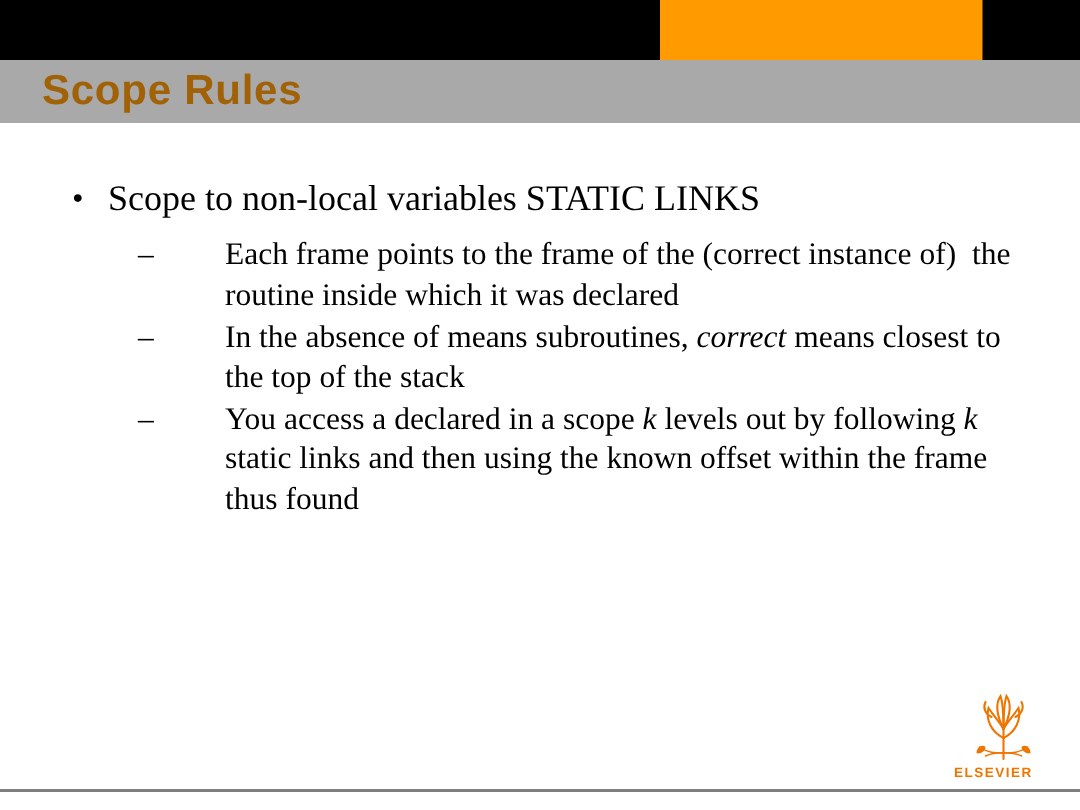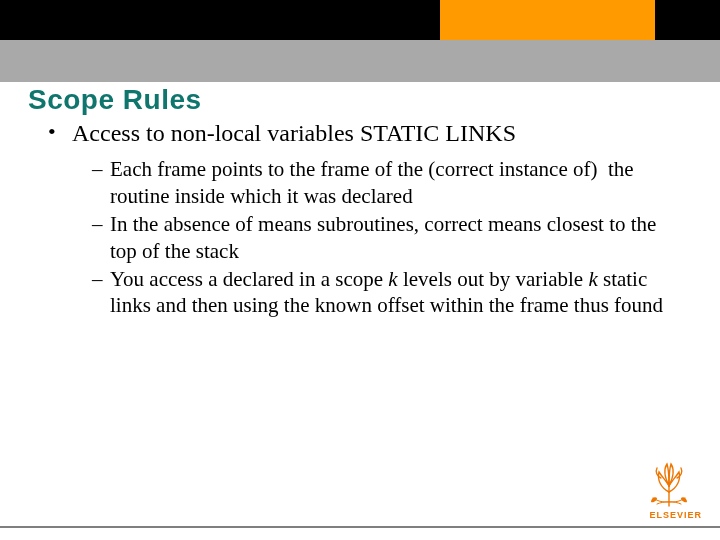--- a/index.html
+++ b/index.html
@@ -38,23 +38,22 @@
     background: #a9a9a9;
   }
   .title-text {
     position: absolute;
     top: 44px;
     left: 28px;
     font-family: Arial, "Helvetica Neue", Helvetica, sans-serif;
     font-weight: 900;
     font-size: 28px;
     letter-spacing: 0.5px;
-    color: #0f766e;
+    color: #a16207;
     white-space: nowrap;
-    margin-top: 40px;
   }
   .body-area {
     position: absolute;
     top: 118px;
     left: 48px;
     width: 630px;
     font-size: 24px;
     line-height: 1.25;
   }
   .bullet-row {
@@ -81,39 +80,40 @@
     display: flex;
     align-items: flex-start;
     margin-bottom: 1px;
   }
   .sub-dash {
     width: 18px;
     flex: 0 0 18px;
   }
   .sub-text {
     flex: 1;
+    margin-left: 40px;
   }
-  .italic { }
+  .italic { font-style: italic; }
   .kvar { font-style: italic; }
 
   .bottom-line {
     position: absolute;
     left: 0;
     bottom: 12px;
     width: 720px;
     height: 2px;
     background: #7d807c;
   }
 
   .logo {
     position: absolute;
     right: 18px;
     bottom: 20px;
     width: 66px;
-    text-align: right;
+    text-align: left;
   }
   .logo svg {
     display: block;
     margin: 0 auto;
   }
   .logo-label {
     font-family: Arial, Helvetica, sans-serif;
     font-size: 9px;
     letter-spacing: 1px;
     color: #ee7600;
@@ -125,37 +125,37 @@
 <body>
 
 <div class="top-black"></div>
 <div class="top-orange"></div>
 <div class="title-bar"></div>
 <div class="title-text">Scope Rules</div>
 
 <div class="body-area">
   <div class="bullet-row">
     <div class="bullet-dot">•</div>
-    <div class="bullet-text">Access to non-local variables STATIC LINKS</div>
+    <div class="bullet-text">Scope to non-local variables STATIC LINKS</div>
   </div>
   <div class="sub-list">
 
     <div class="sub-row">
       <div class="sub-dash">–</div>
       <div class="sub-text"><span>Each frame points to the frame of the (correct instance of)&nbsp; the routine inside which it was declared</span></div>
     </div>
 
     <div class="sub-row">
       <div class="sub-dash">–</div>
       <div class="sub-text"><span>In the absence of means subroutines, </span><span class="italic">correct</span><span> means closest to the top of the stack</span></div>
     </div>
 
     <div class="sub-row">
       <div class="sub-dash">–</div>
-      <div class="sub-text"><span>You access a declared in a scope </span><span class="kvar">k</span><span> levels out by variable </span><span class="kvar">k</span><span> static links and then using the known offset within the frame thus found</span></div>
+      <div class="sub-text"><span>You access a declared in a scope </span><span class="kvar">k</span><span> levels out by following </span><span class="kvar">k</span><span> static links and then using the known offset within the frame thus found</span></div>
     </div>
 
   </div>
 </div>
 
 <div class="logo">
   <svg width="52" height="50" viewBox="0 0 52 50">
     <rect x="0" y="0" width="52" height="50" fill="none"></rect>
     <g stroke="#ee7600" stroke-width="1.4" fill="none" stroke-linecap="round">
       <path d="M26 48 L26 28"></path>

